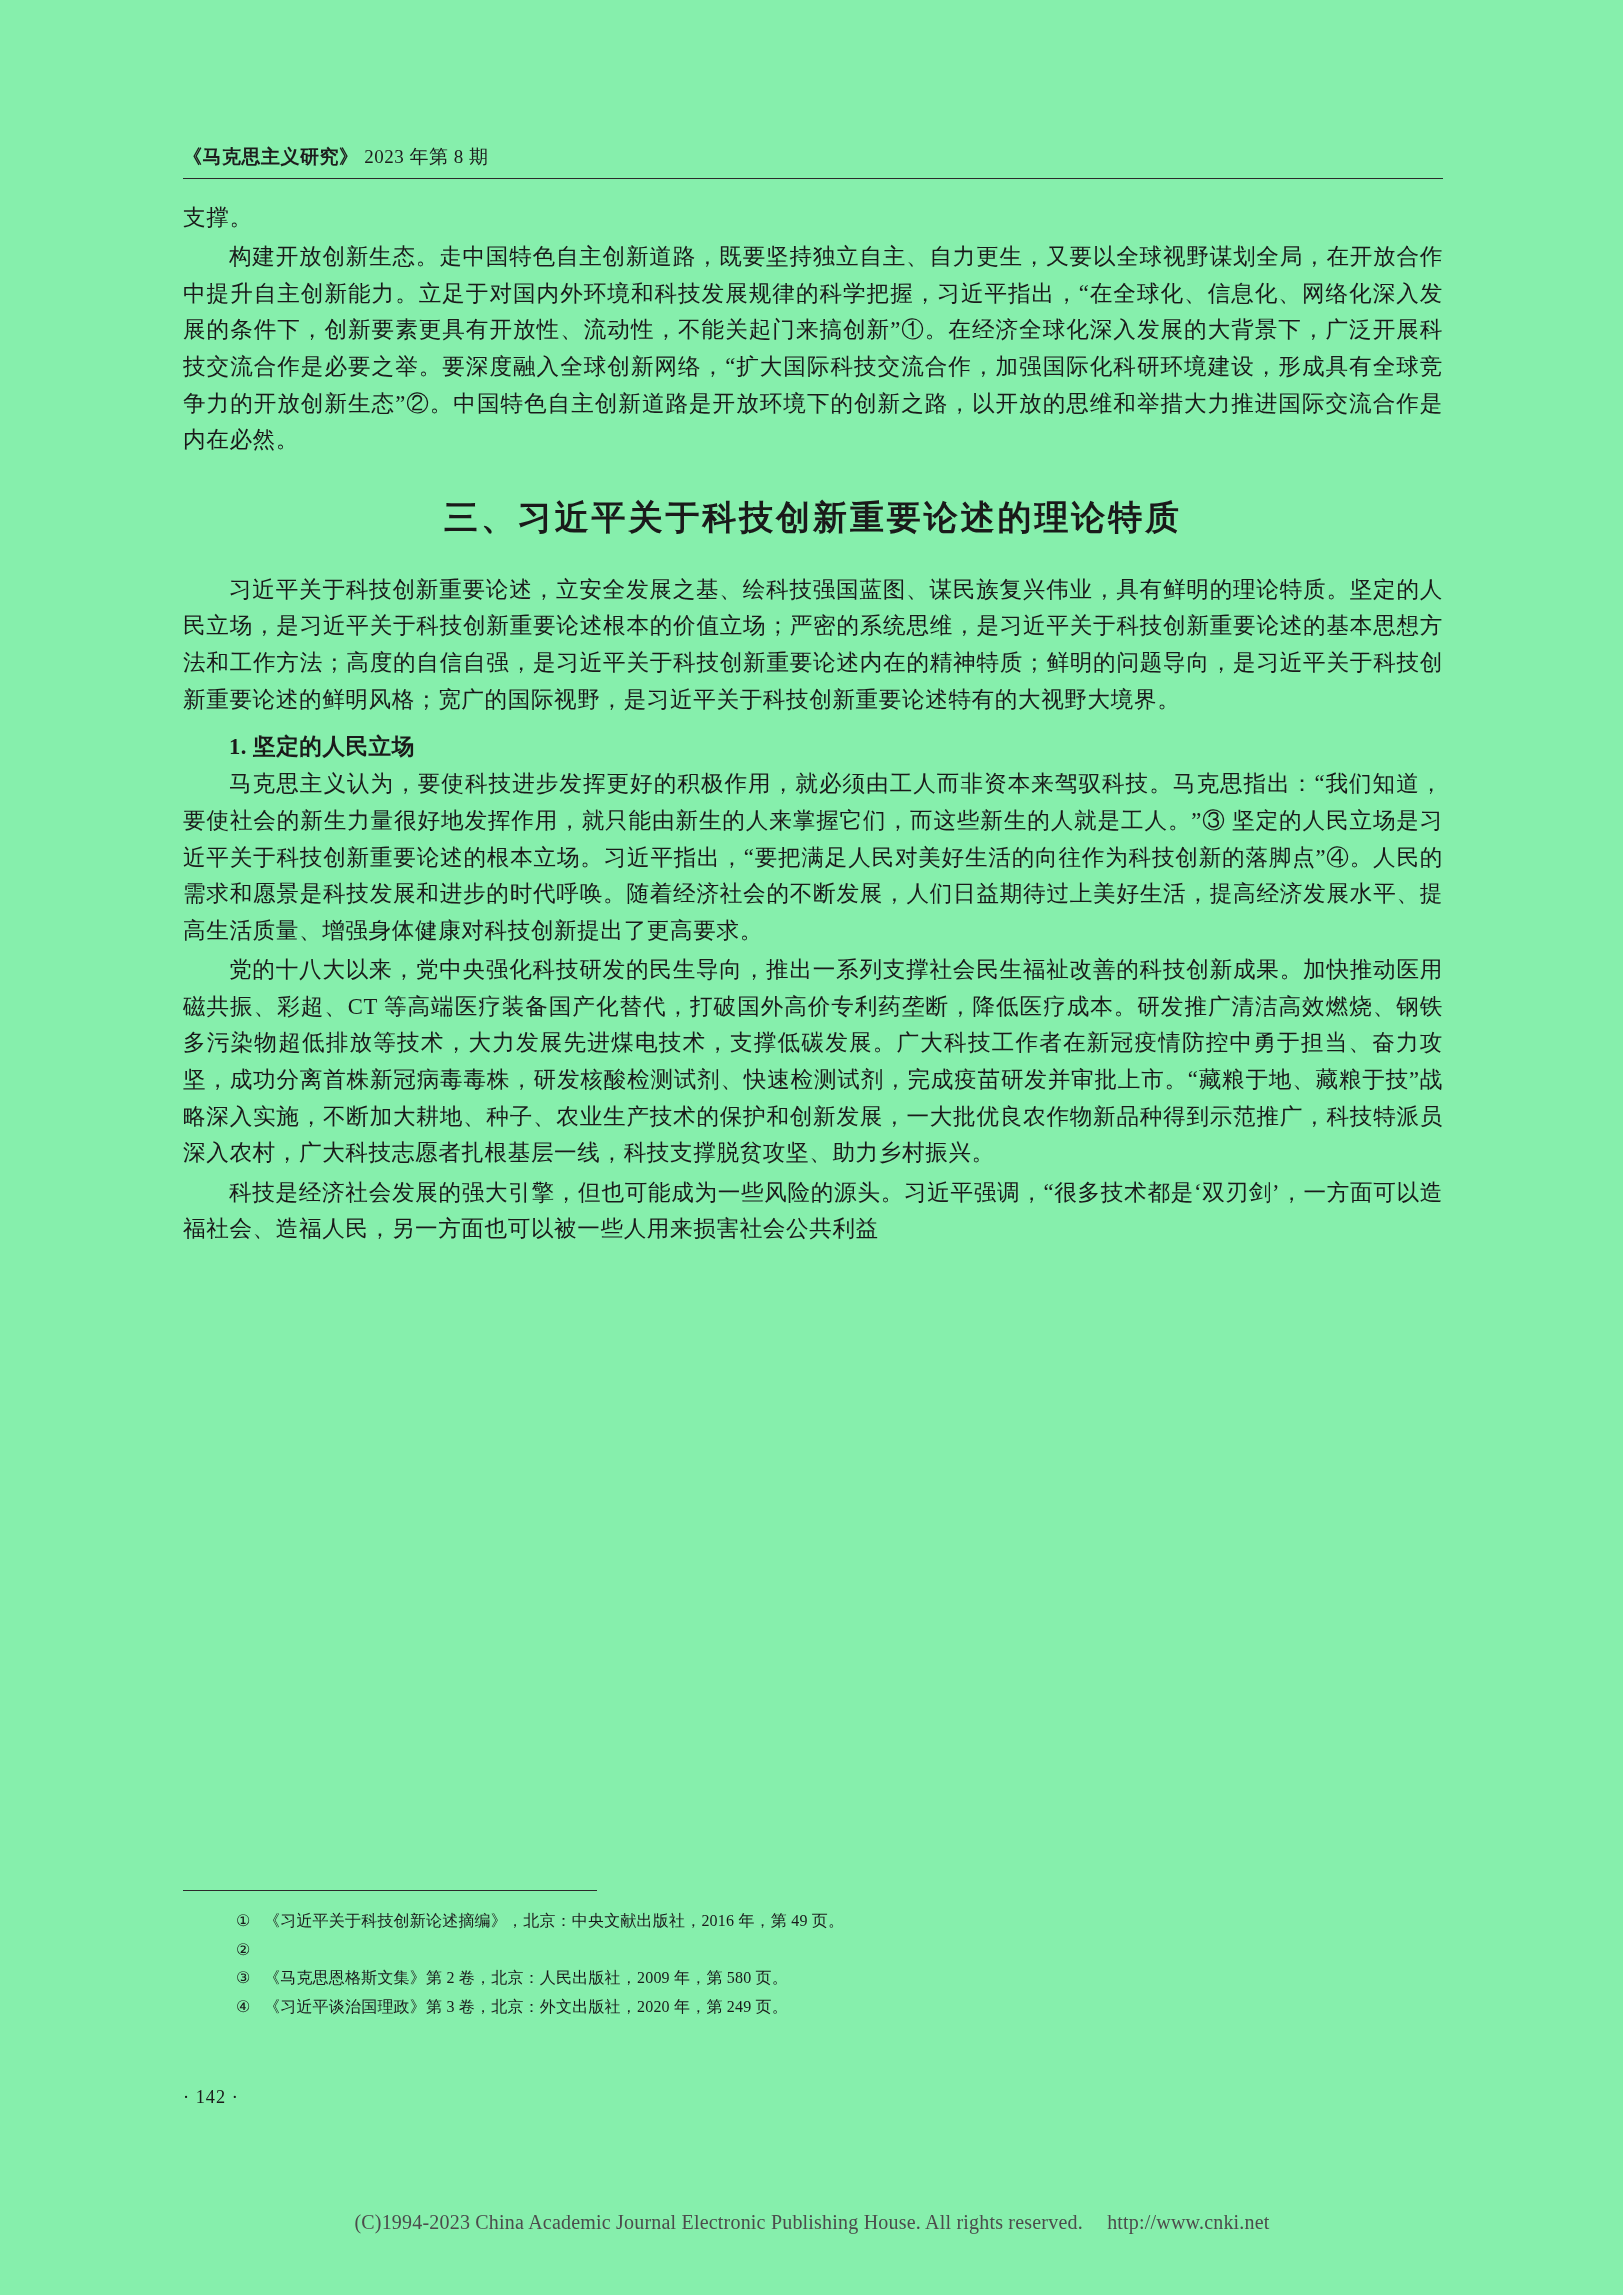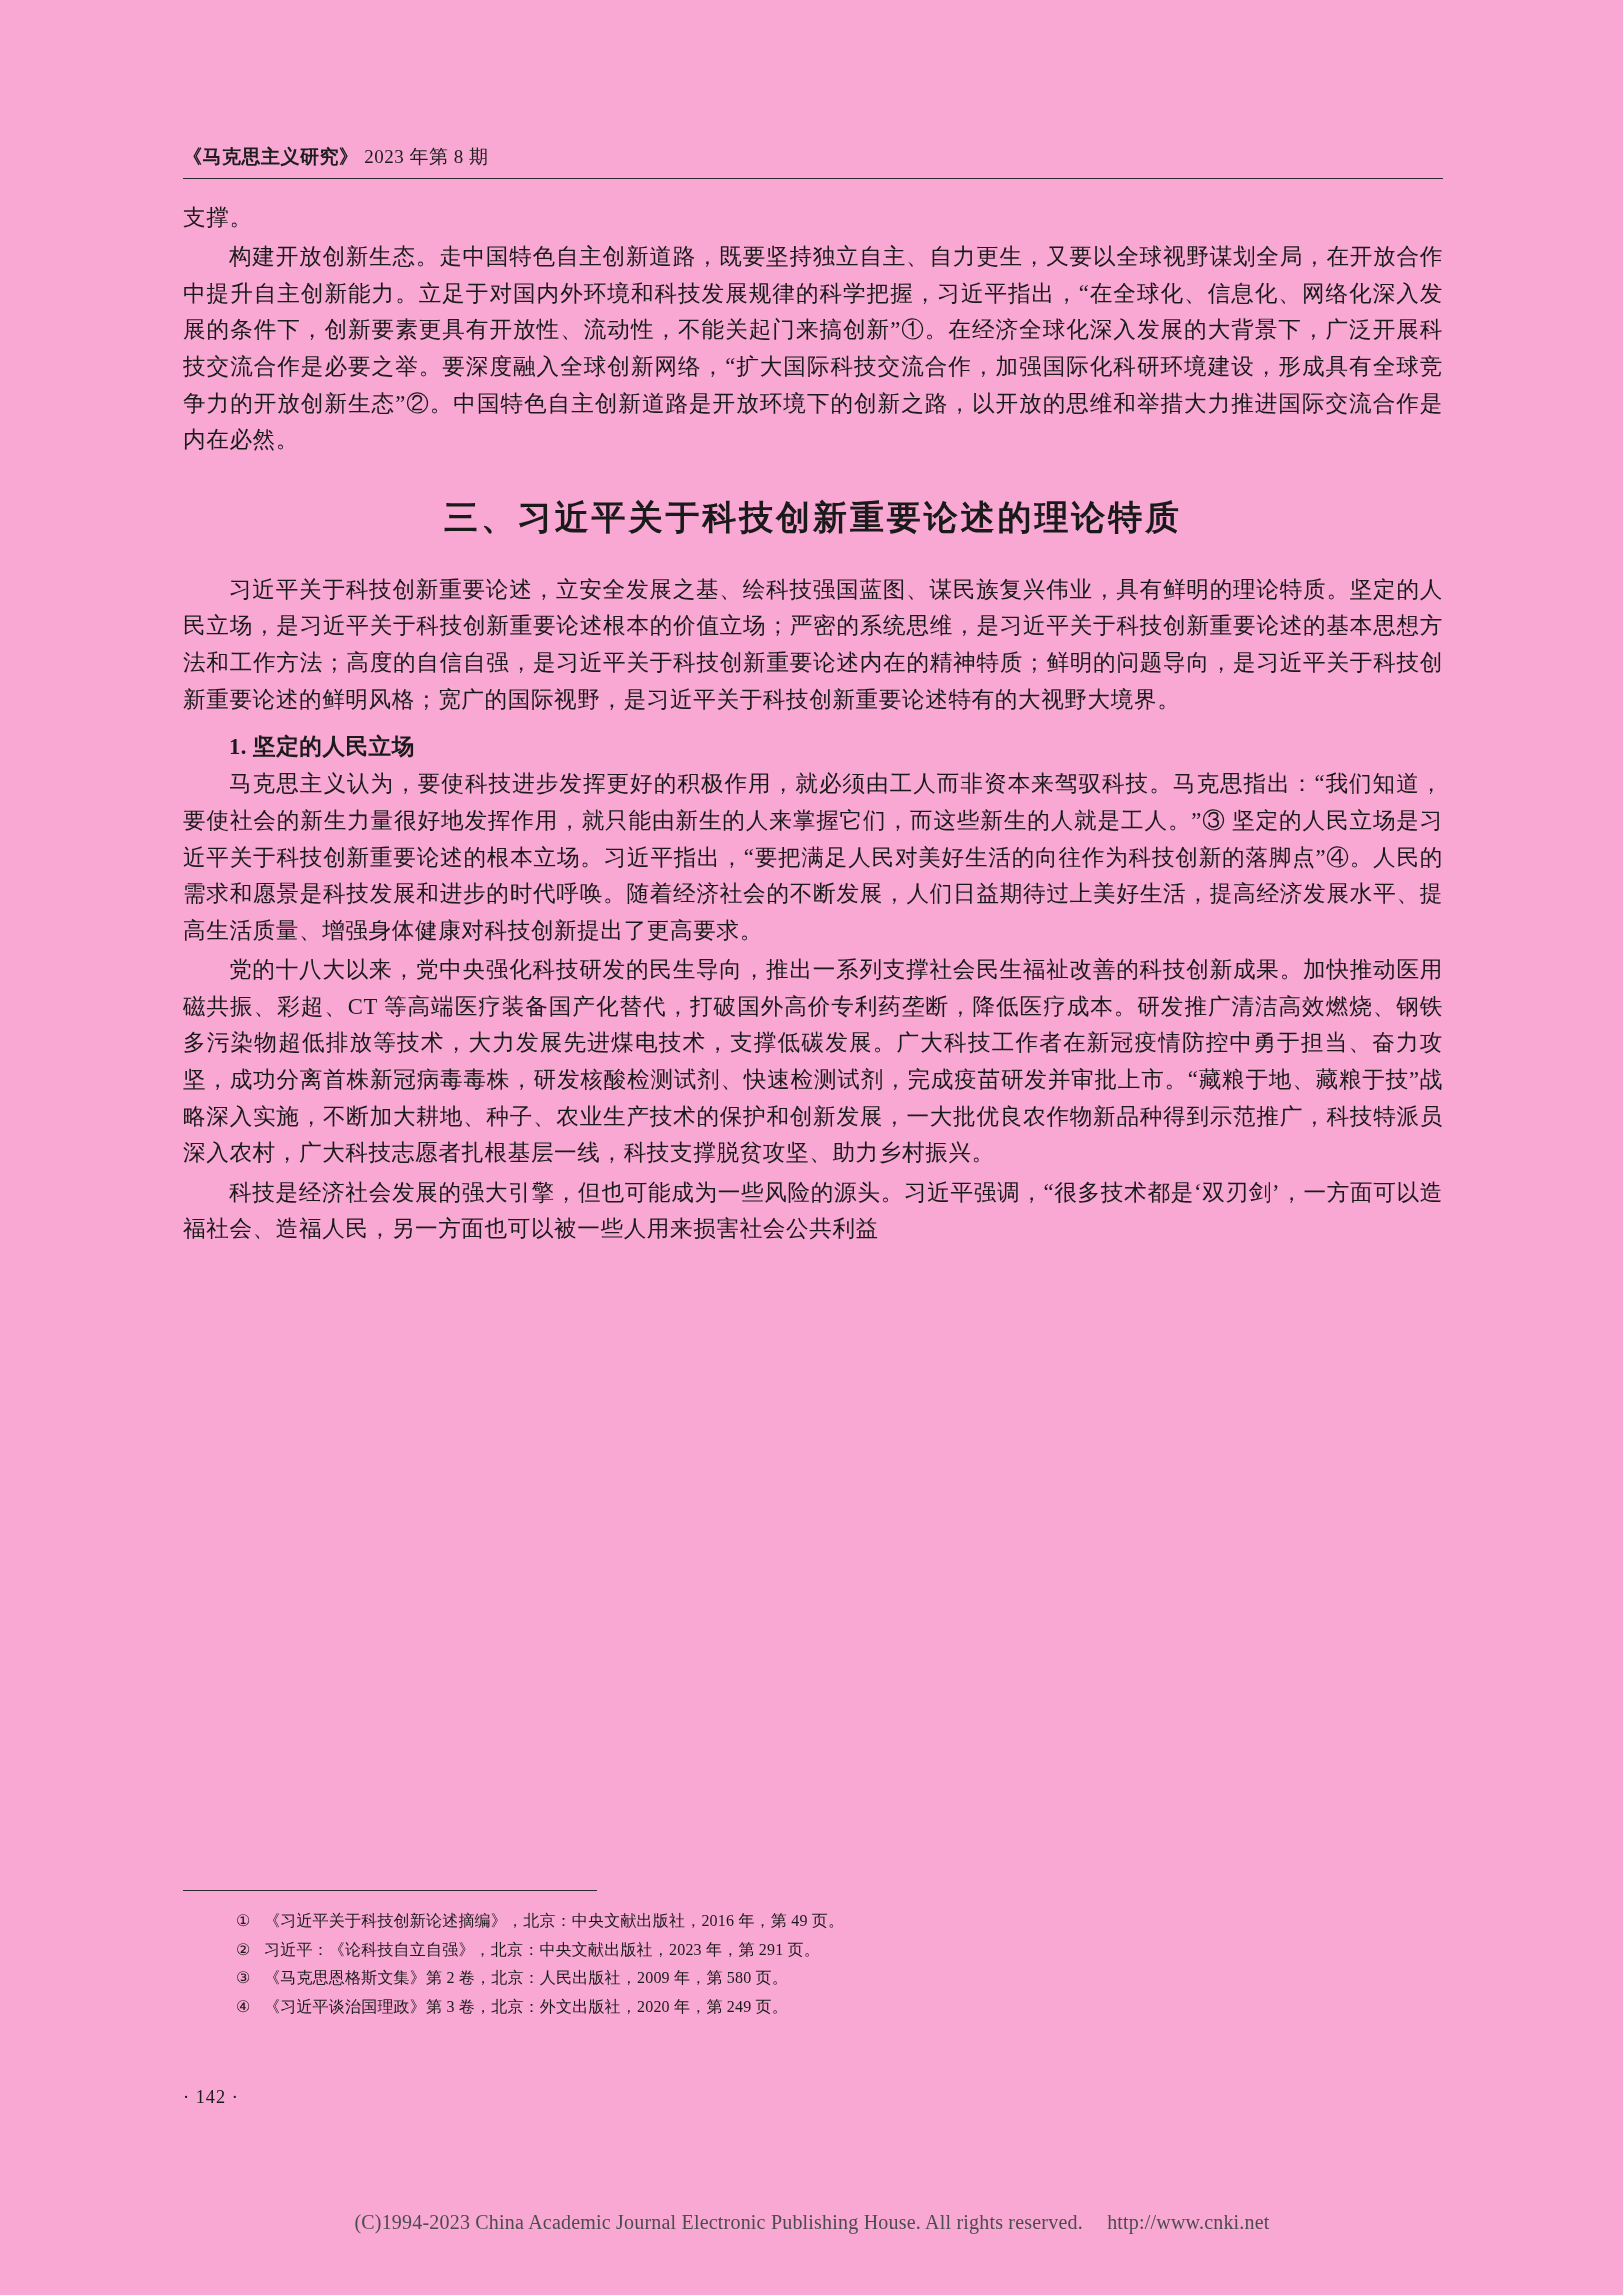--- a/index.html
+++ b/index.html
@@ -13,21 +13,21 @@
     font-family: "Liberation Serif", "DejaVu Serif", serif;
     color: #1a1a1a;
     position: relative;
     overflow: hidden;
   }
   .page {
     position: absolute;
     left: 0; top: 0;
     width: 1623px;
     height: 2295px;
-    background: #f9a8d4;
+    background: #86efac;
   }
   .content {
     position: absolute;
     left: 183px;
     top: 144px;
     width: 1260px;
   }
   .header-row {
     display: flex;
     align-items: baseline;
@@ -146,21 +146,20 @@
 
   <div class="footnote-block">
     <div class="footnote-rule"></div>
 
     <div class="footnote">
       <span class="fn-marker">①</span>
       <span>《习近平关于科技创新论述摘编》，北京：中央文献出版社，2016 年，第 49 页。</span>
     </div>
     <div class="footnote">
       <span class="fn-marker">②</span>
-      <span>习近平：《论科技自立自强》，北京：中央文献出版社，2023 年，第 291 页。</span>
     </div>
     <div class="footnote">
       <span class="fn-marker">③</span>
       <span>《马克思恩格斯文集》第 2 卷，北京：人民出版社，2009 年，第 580 页。</span>
     </div>
     <div class="footnote">
       <span class="fn-marker">④</span>
       <span>《习近平谈治国理政》第 3 卷，北京：外文出版社，2020 年，第 249 页。</span>
     </div>
   </div>

